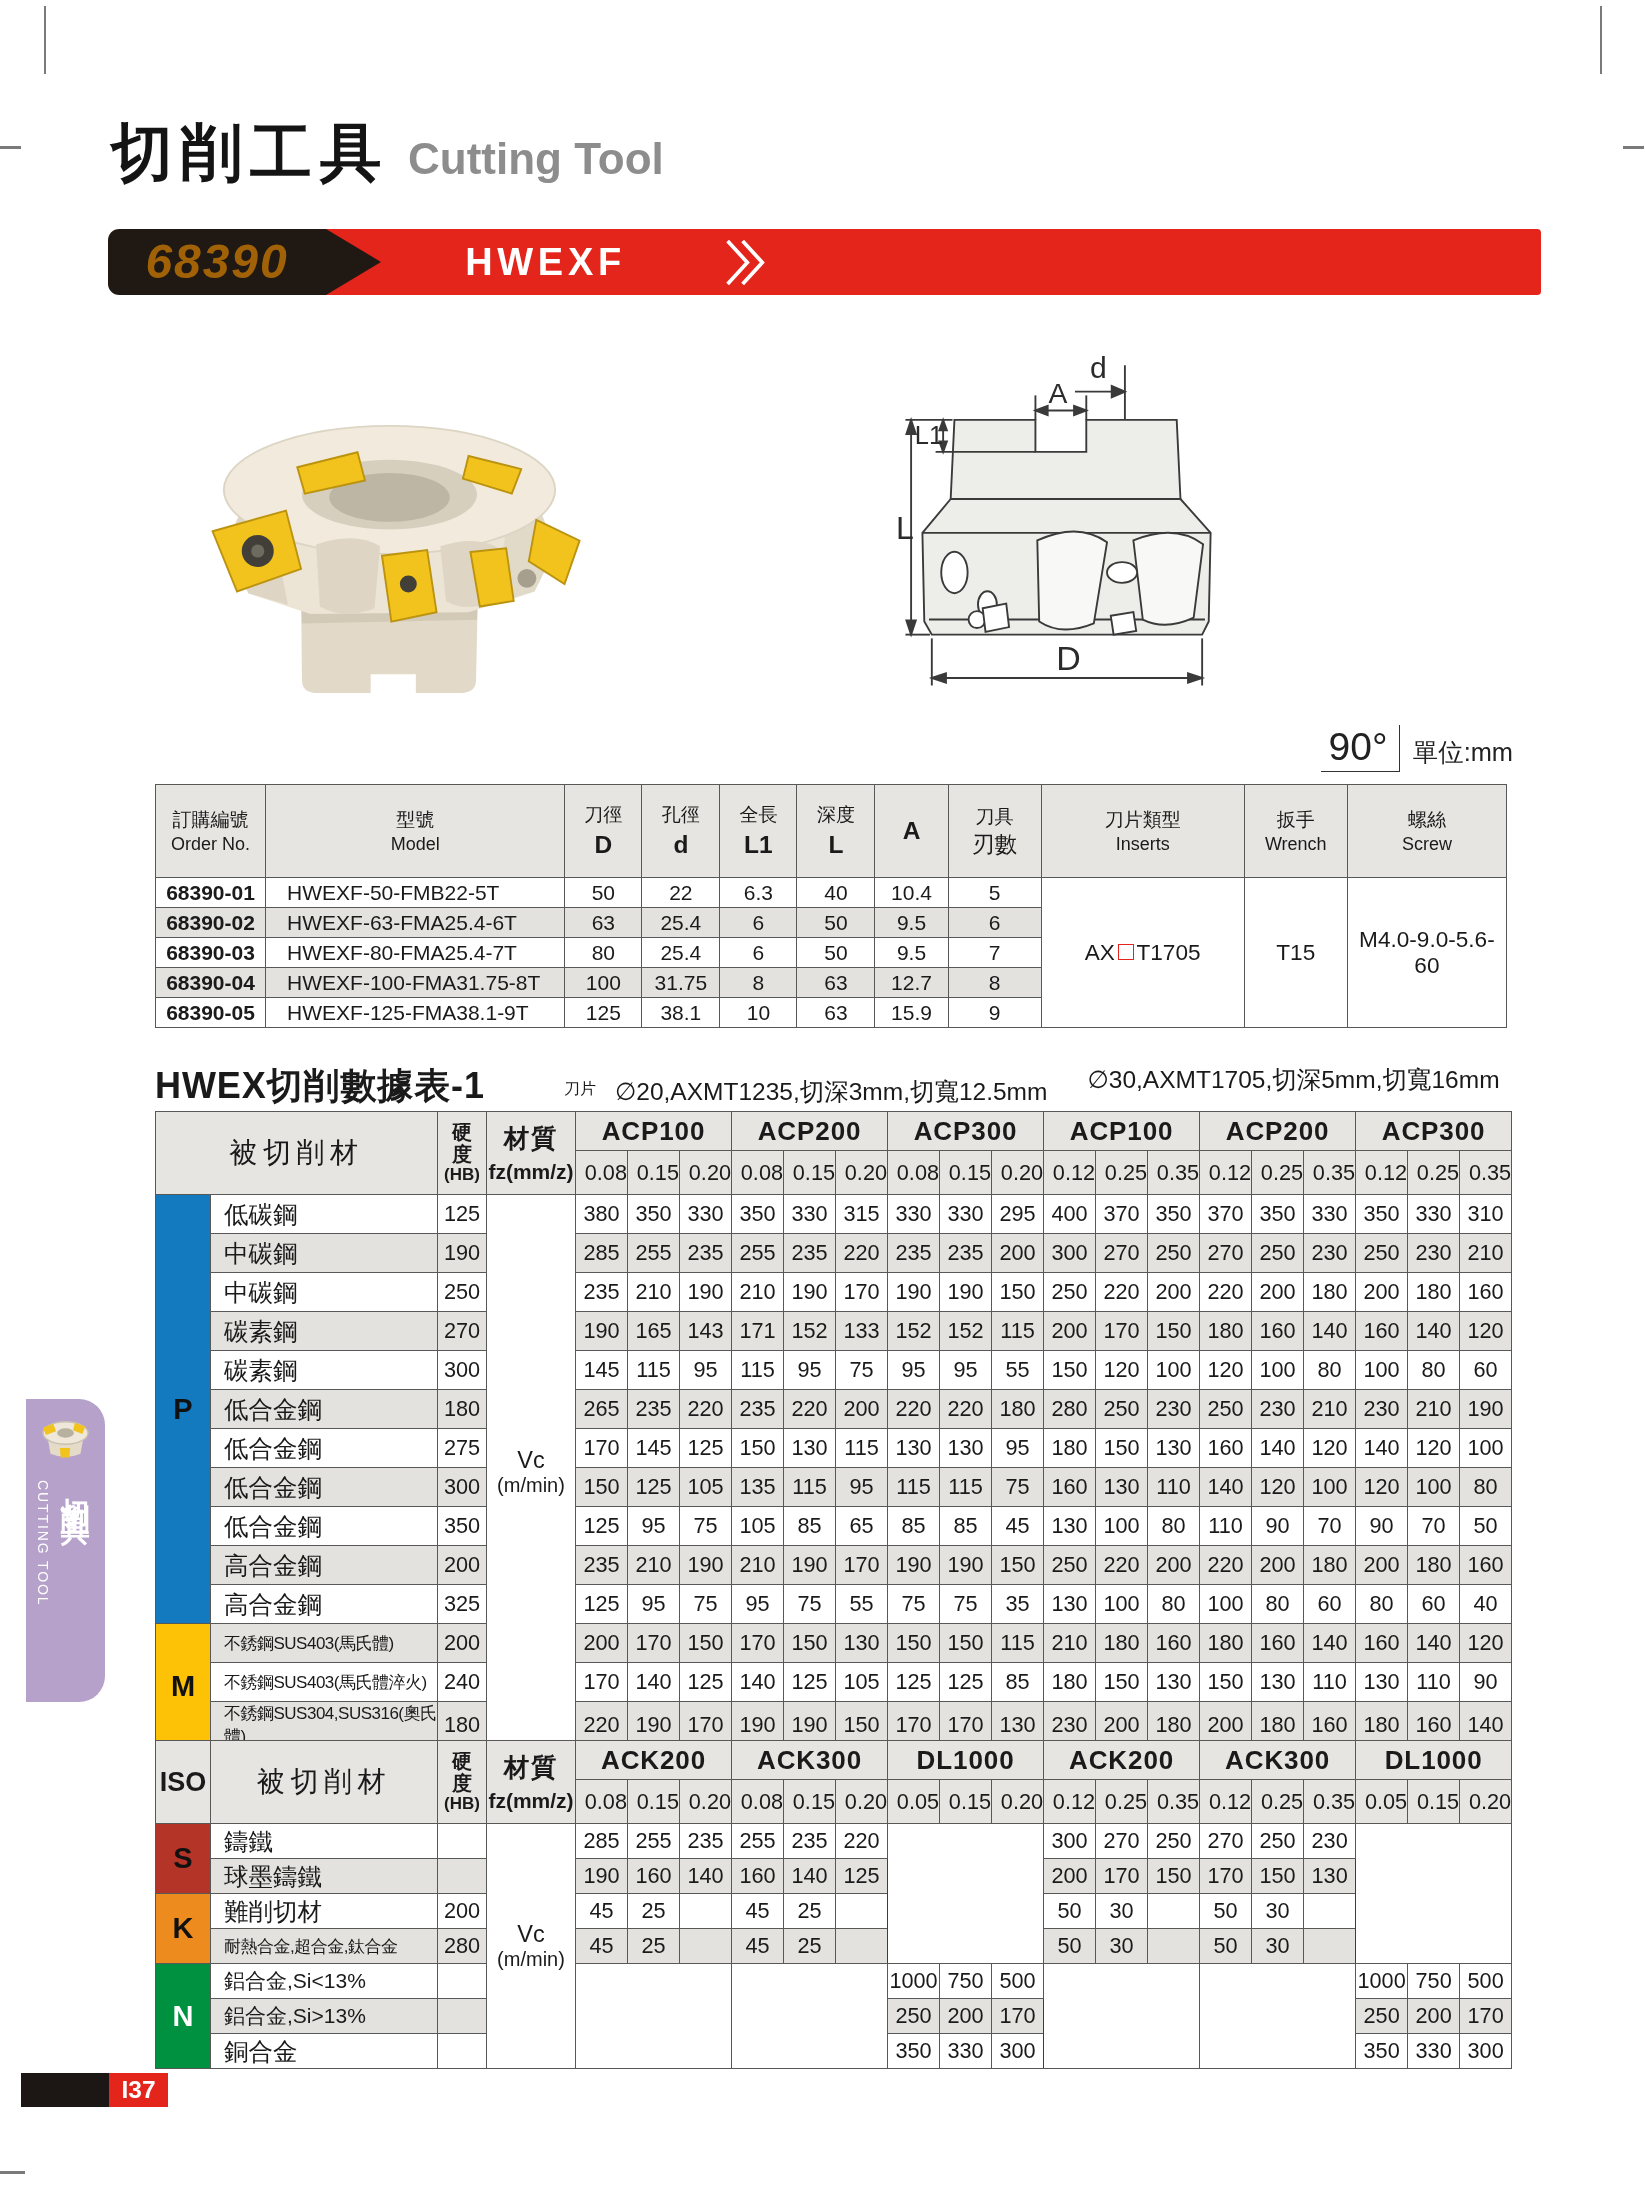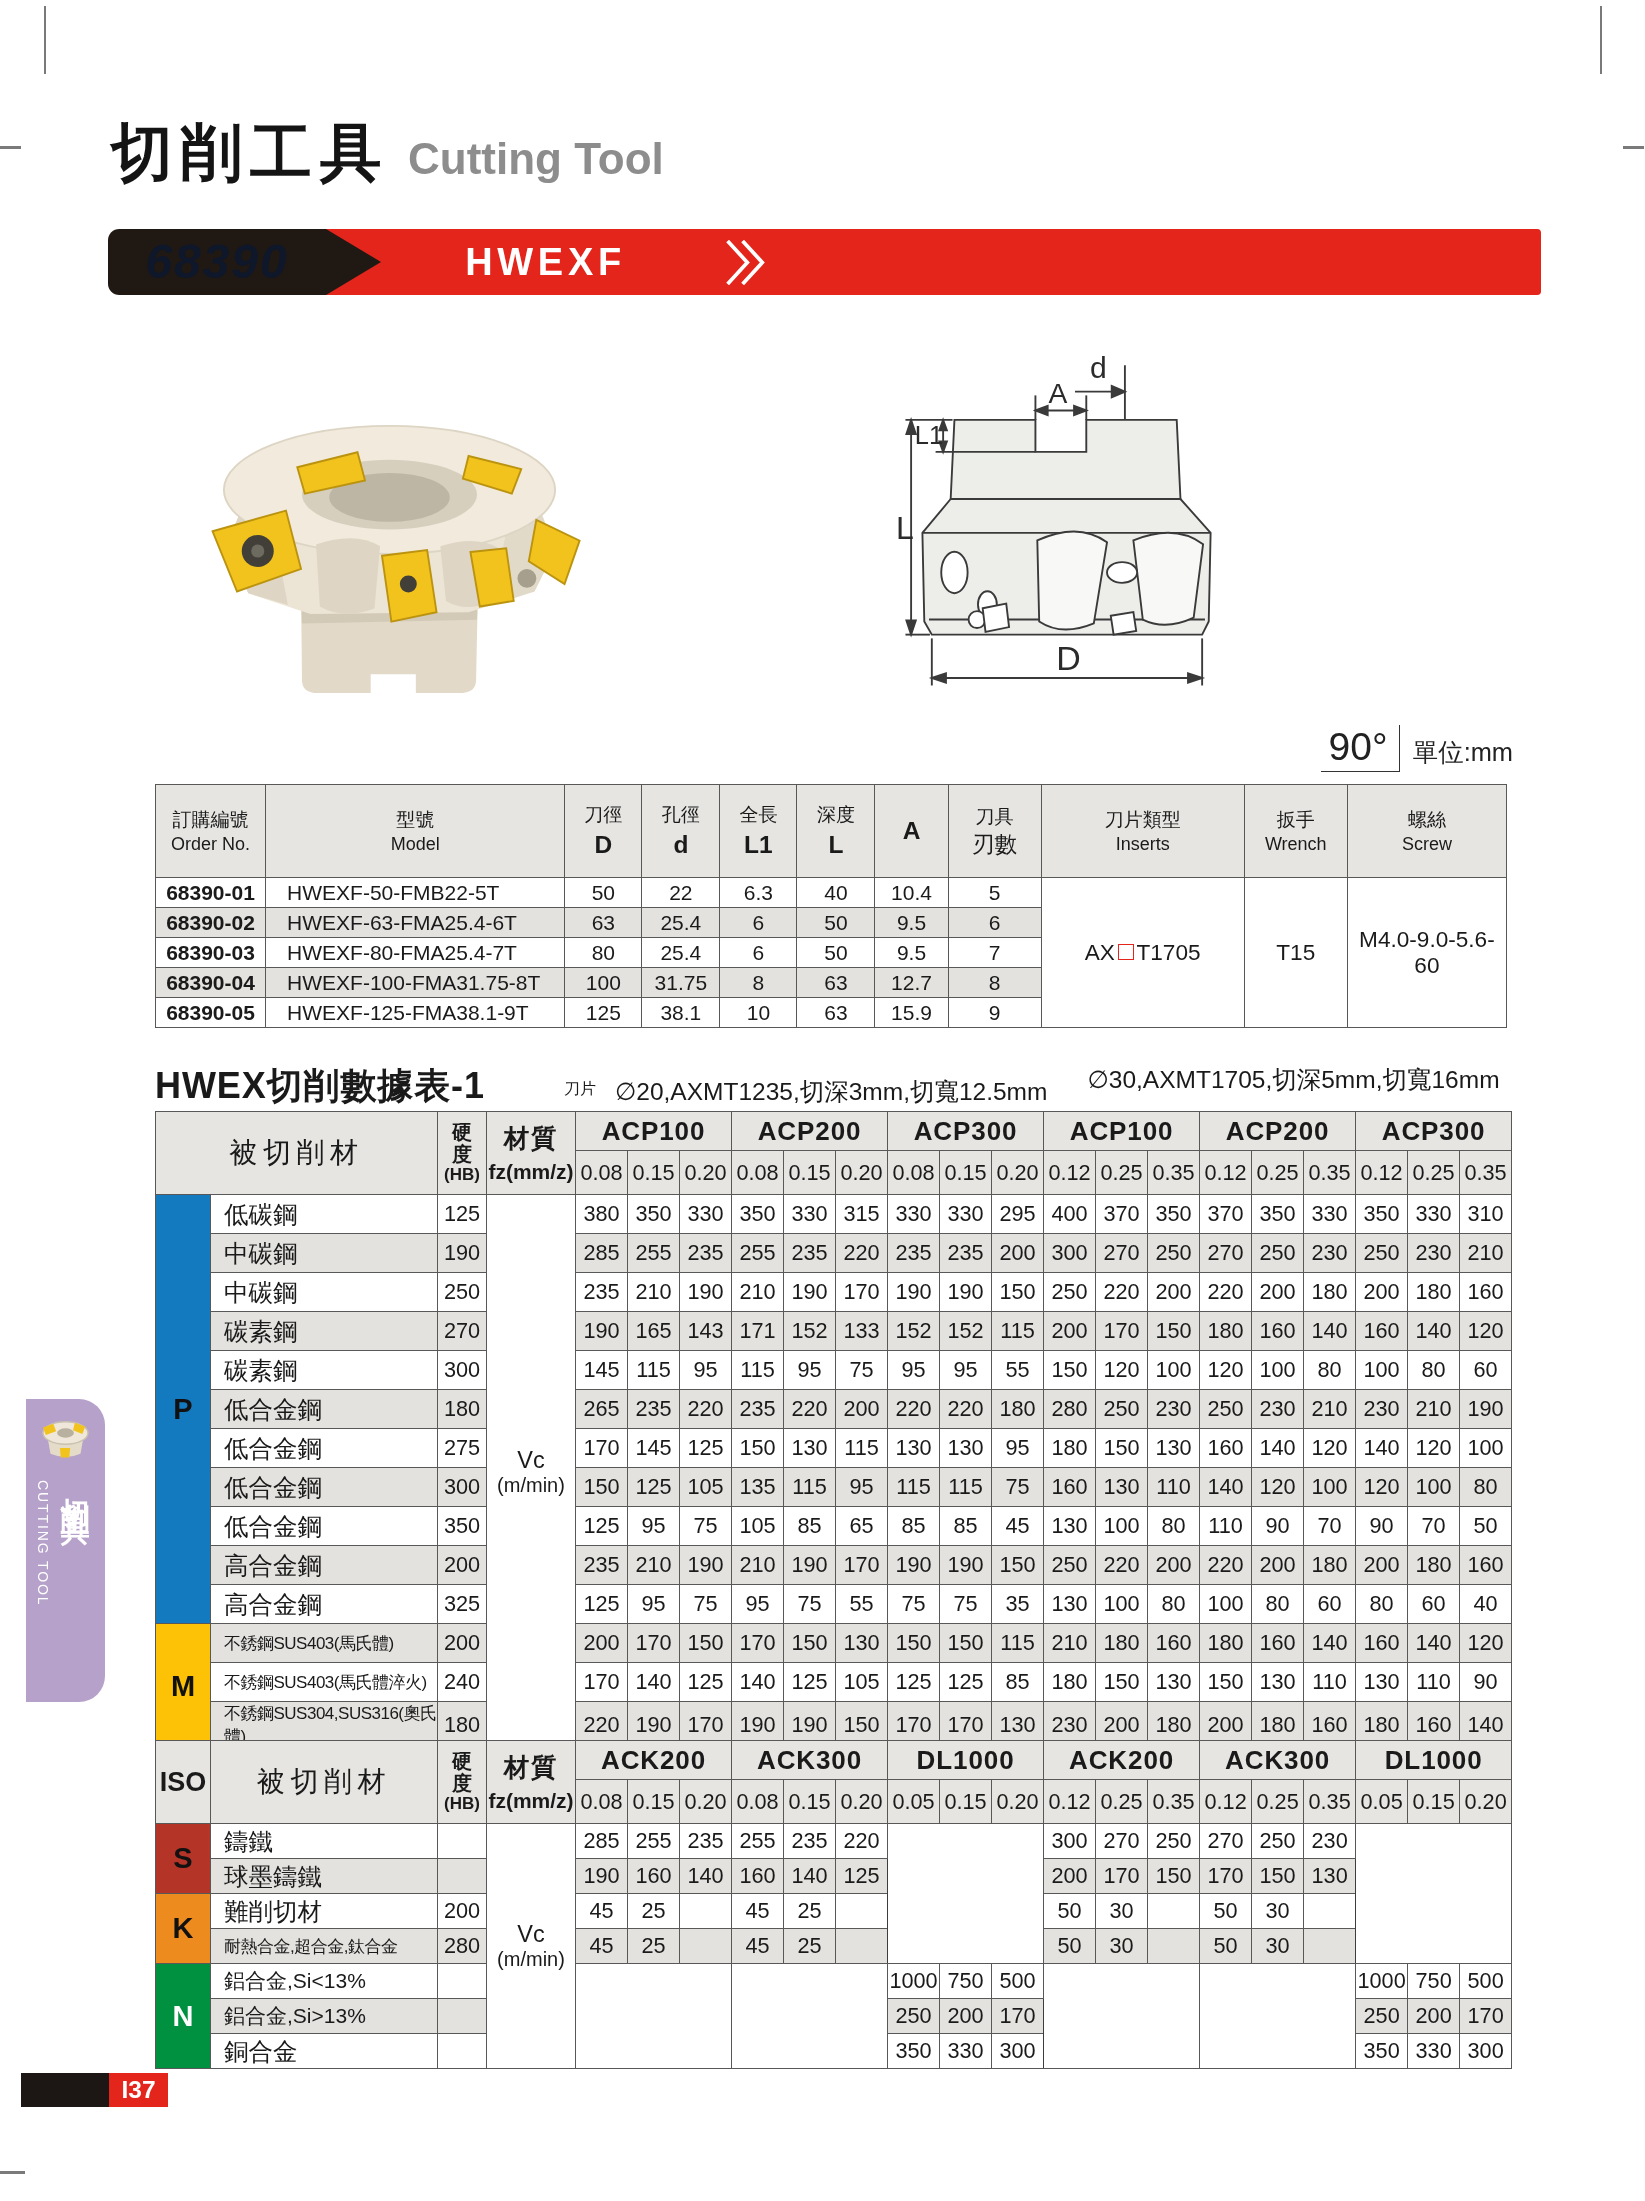--- a/index.html
+++ b/index.html
@@ -9,21 +9,21 @@
   
   .title{position:absolute;left:111px;top:111px;display:flex;align-items:baseline;}
   .title .zh{font-size:62px;font-weight:700;letter-spacing:7.5px;color:#141414;}
   .title .en{font-size:44px;font-weight:700;color:#8d8d8d;margin-left:19px;}
   
   .banner{position:absolute;left:108px;top:229px;width:1433px;height:66px;}
   .banner .red{position:absolute;left:55px;top:0;right:0;bottom:0;background:#e3251c;border-radius:3.8px;}
   .banner .black{position:absolute;left:0;top:0;width:273px;height:66px;background:#201813;
      border-radius:11.3px 0 0 11.3px;clip-path:polygon(0 0,218px 0,273px 33px,218px 66px,0 66px);}
   .banner .code{position:absolute;left:0;top:0;width:218px;height:66px;line-height:66px;text-align:center;
-     color:#0f172a;font-size:48px;font-weight:700;font-style:italic;letter-spacing:1.9px;}
+     color:#a16207;font-size:48px;font-weight:700;font-style:italic;letter-spacing:1.9px;}
   .banner .series{position:absolute;left:287px;top:0;width:301px;height:86px;line-height:66px;text-align:center;
      color:#fff;font-size:38px;font-weight:700;letter-spacing:4.7px;}
   .banner .chev{position:absolute;left:614px;top:7.5px;}
   .banner .desc{position:absolute;left:676px;top:0;height:66px;display:flex;align-items:center;gap:13px;white-space:nowrap;}
   .banner .desc .zh{color:#fff;font-size:41px;font-weight:700;letter-spacing:1.9px;}
   .banner .desc .sub{color:#fff;font-size:25.4px;font-weight:700;padding-top:9.4px;}
   
   .photo{position:absolute;left:158px;top:309px;}
   .draw{position:absolute;left:896px;top:337px;}
   
@@ -58,21 +58,21 @@
   .cuttitle .main{font-size:36px;font-weight:700;letter-spacing:0.9px;}
   .cuttitle .lab{font-size:16px;margin-left:79px;padding-bottom:11px;}
   .cuttitle .n1{font-size:24.5px;margin-left:19px;padding-bottom:2.8px;}
   .cuttitle .n2{font-size:24.5px;margin-left:40px;padding-bottom:15px;}
   
   .cut1wrap{position:absolute;left:155px;top:1111px;}
   .cut2wrap{position:absolute;left:155px;top:1740px;}
   .cut{width:1352px;}
   .cut thead{border-bottom:1.9px solid #3d3d3d;}
   .cut th.grp{height:38px;font-size:26px;font-weight:700;letter-spacing:0.9px;}
-  .cut th.feed{height:43px;font-size:21.7px;font-weight:400;}
+  .cut th.feed{height:43px;font-size:21.7px;font-weight:400;text-align:right;}
   .cut th.math{font-size:28px;font-weight:400;letter-spacing:5.6px;}
   .cut th.iso{font-size:27px;font-weight:700;}
   .cut th.hbh .vtx{font-size:20px;line-height:1.1;}
   .cut th.hbh .hbu{font-size:17px;}
   .cut th.gradeh .g1{font-size:25.4px;letter-spacing:1.9px;}
   .cut th.gradeh .g2{font-size:21px;margin-top:3.8px;}
   .cut .gstart{border-left-width:1.9px;border-left-color:#3d3d3d;}
   .cut tbody td{font-size:21.7px;}
   #cut1 tbody td{height:38px;}
   #cut2 tbody td{height:34px;}

